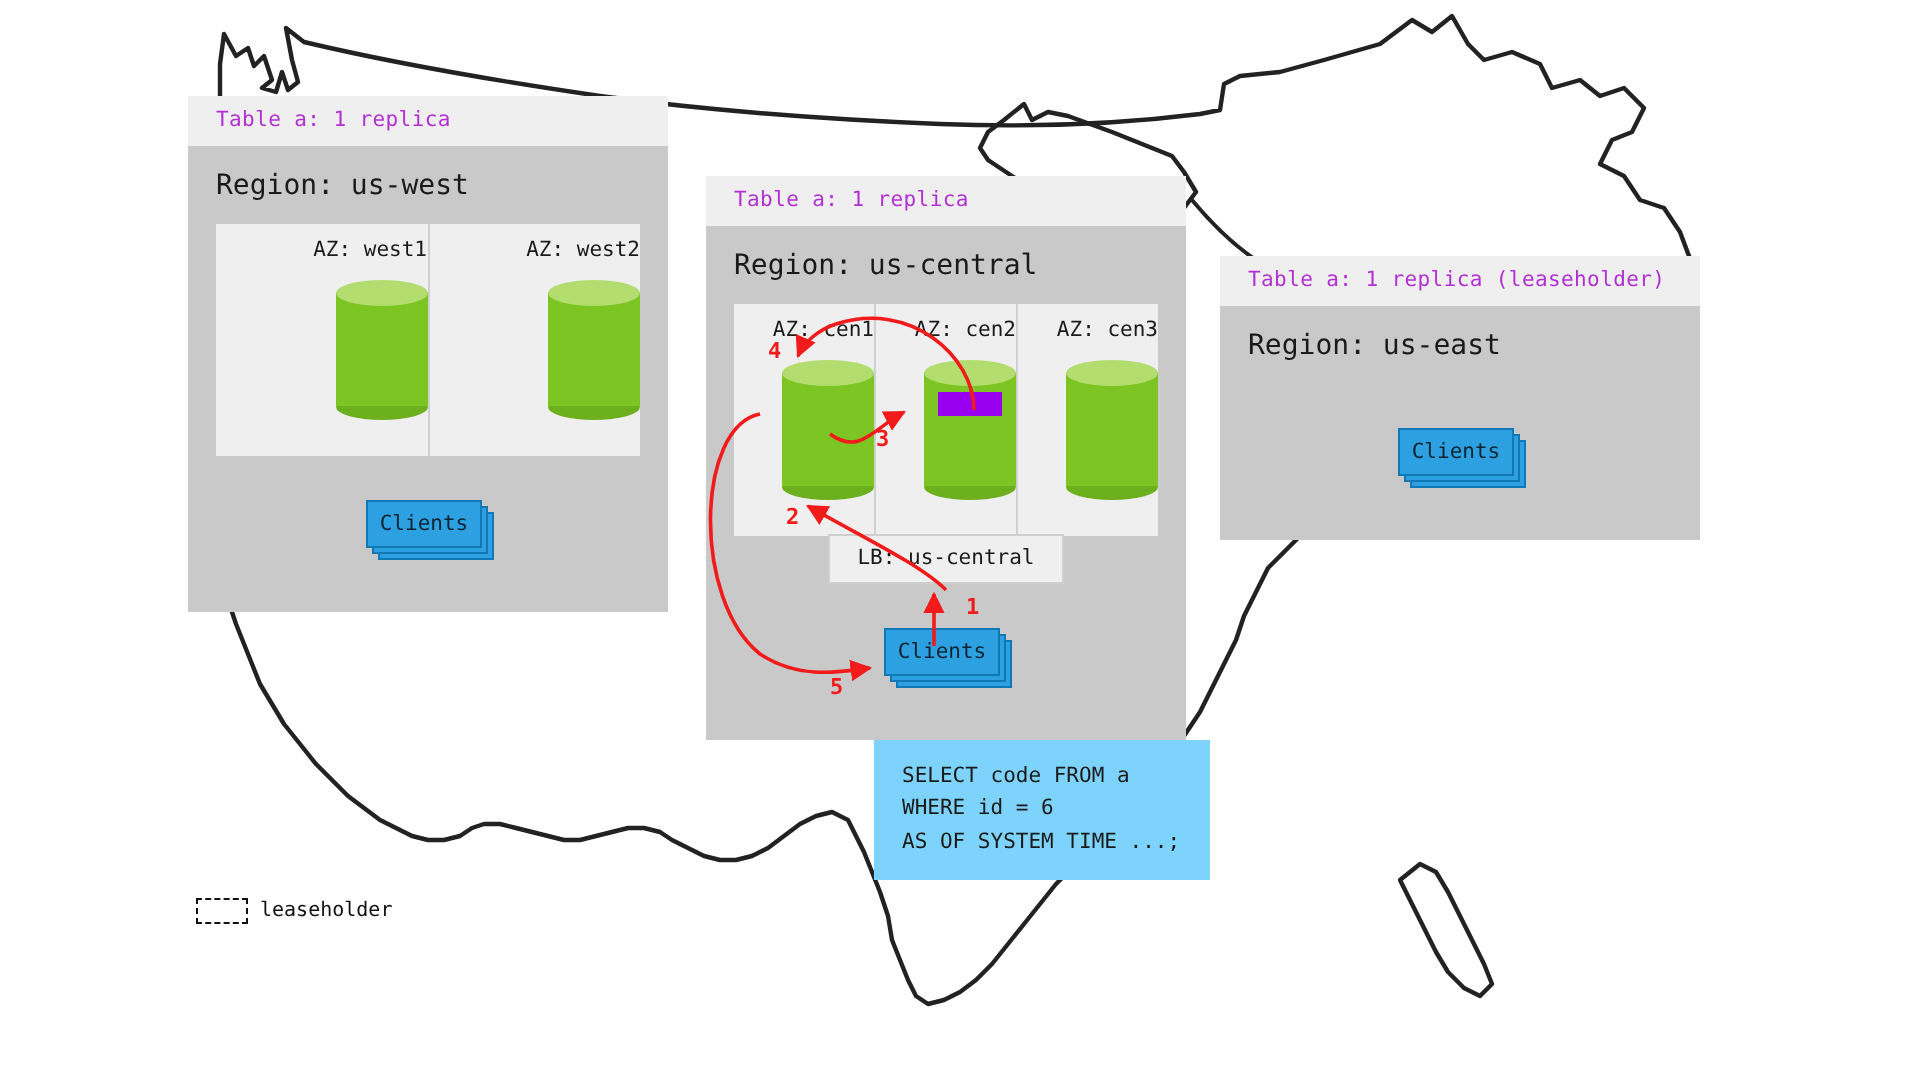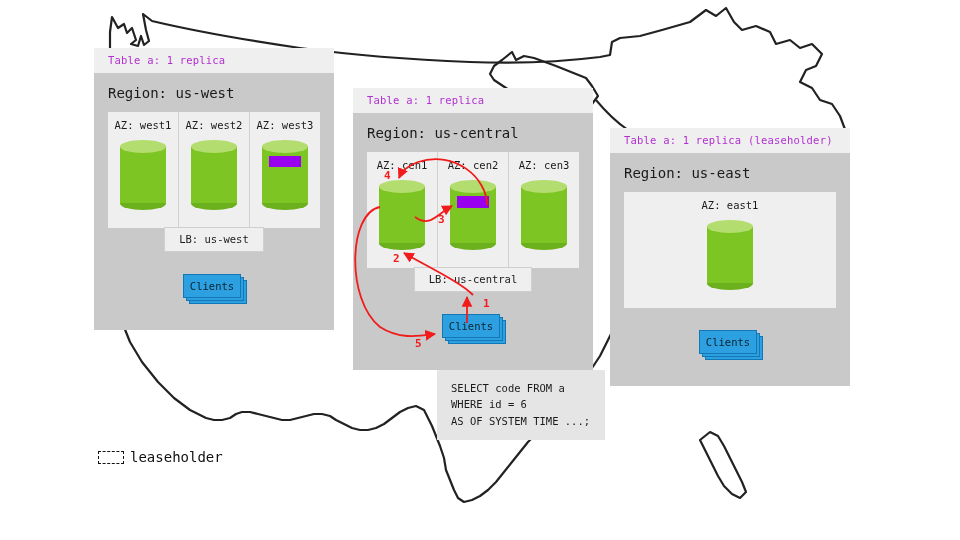--- a/index.html
+++ b/index.html
@@ -27,21 +27,21 @@
   .region-body{background:#c9c9c9;padding:0 14px 0 14px;}
   .region-title{
     color:#1a1a1a;font-size:14px;padding:13px 0 12px 0;line-height:1;white-space:nowrap;
   }
   .az-row{display:flex;background:#efefef;padding:0;}
   .az{
     background:#efefef;
     flex:1 1 0;
     border-right:1px solid #d0d0d0;
     padding:8px 0 14px 0;
-    text-align:center;
+    text-align:right;
   }
   .az:last-child{border-right:none;}
   .az-label{font-size:10.5px;color:#1a1a1a;margin-bottom:10px;line-height:1;white-space:nowrap;}
 
   
   .cyl{position:relative;display:inline-block;}
   .cyl .body{
     position:absolute;left:0;right:0;top:6px;bottom:7px;background:#7dc522;
   }
   .cyl .top{
@@ -71,29 +71,29 @@
   .clients{position:relative;width:62px;height:28px;}
   .clients .sheet{position:absolute;background:#2ca0e0;border:1.2px solid #1277b5;}
   .clients .s3{left:6px;top:6px;width:56px;height:22px;}
   .clients .s2{left:3px;top:3px;width:56px;height:22px;}
   .clients .s1{left:0;top:0;width:56px;height:22px;
       display:flex;align-items:center;justify-content:center;
       font-size:10.5px;color:#0d2430;}
 
   
   .sql{
-    position:absolute;background:#e5e5e5;
+    position:absolute;background:#7dd3fc;
     font-size:10.5px;color:#1a1a1a;line-height:1.55;
     padding:10px 14px 11px 14px;white-space:pre;
   }
 
   
   .legend{
     position:absolute;display:flex;align-items:center;gap:6px;
-    font-size:14px;color:#111;
+    font-size:10px;color:#111;
   }
   .legend .swatch{width:24px;height:11px;border:1.5px dashed #111;background:#fff;}
 
   
   #arrows{position:absolute;left:0;top:0;width:960px;height:540px;pointer-events:none;}
   .step-num{
     position:absolute;color:#f11b1b;font-size:11px;font-weight:bold;line-height:1;
   }
 </style>
 </head>
@@ -162,32 +162,20 @@
           </div>
         </div>
         <div class="az">
           <div class="az-label">AZ: west2</div>
           <div class="cyl" style="width:46px;height:70px;">
             <div class="bottom"></div>
             <div class="body"></div>
             <div class="top"></div>
           </div>
         </div>
-        <div class="az">
-          <div class="az-label">AZ: west3</div>
-          <div class="cyl" style="width:46px;height:70px;">
-            <div class="bottom"></div>
-            <div class="body"></div>
-            <div class="top"></div>
-            <div class="replica" style="left:7px;top:16px;width:32px;height:11px;"></div>
-          </div>
-        </div>
-      </div>
-      <div class="lb-wrap">
-        <div class="lb">LB: us-west</div>
       </div>
       <div class="clients-wrap" style="margin-top:22px;padding-bottom:28px;">
         <div class="clients">
           <div class="sheet s3"></div>
           <div class="sheet s2"></div>
           <div class="sheet s1">Clients</div>
         </div>
       </div>
     </div>
   </div>
@@ -238,28 +226,20 @@
 
   <div class="sql" style="left:437px;top:370px;width:140px;">SELECT code FROM a
 WHERE id = 6
 AS OF SYSTEM TIME ...;</div>
 
   <div class="region" style="left:610px;top:128px;width:240px;">
     <div class="region-head">Table a: 1 replica (leaseholder)</div>
     <div class="region-body">
       <div class="region-title">Region: us-east</div>
       <div class="az-row">
-        <div class="az">
-          <div class="az-label">AZ: east1</div>
-          <div class="cyl" style="width:46px;height:70px;">
-            <div class="bottom"></div>
-            <div class="body"></div>
-            <div class="top"></div>
-          </div>
-        </div>
       </div>
       <div class="clients-wrap" style="margin-top:22px;padding-bottom:28px;">
         <div class="clients">
           <div class="sheet s3"></div>
           <div class="sheet s2"></div>
           <div class="sheet s1">Clients</div>
         </div>
       </div>
     </div>
   </div>

